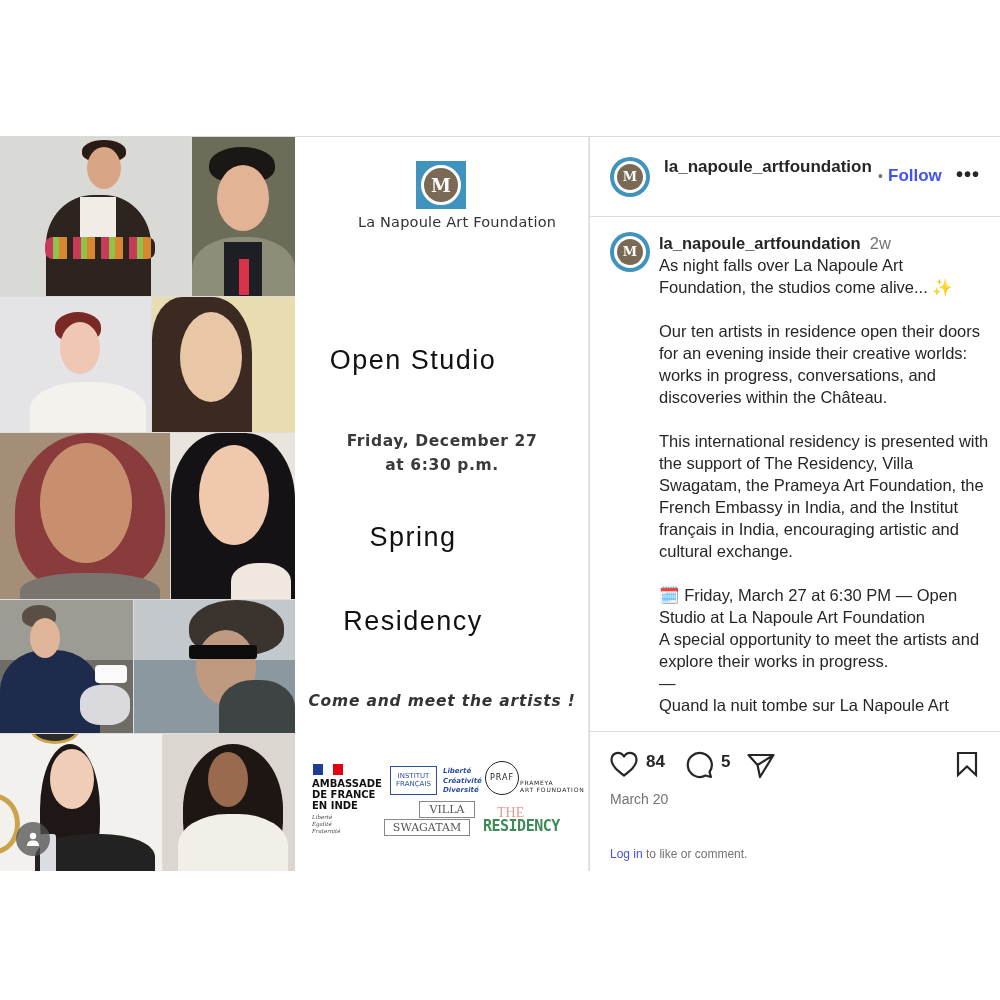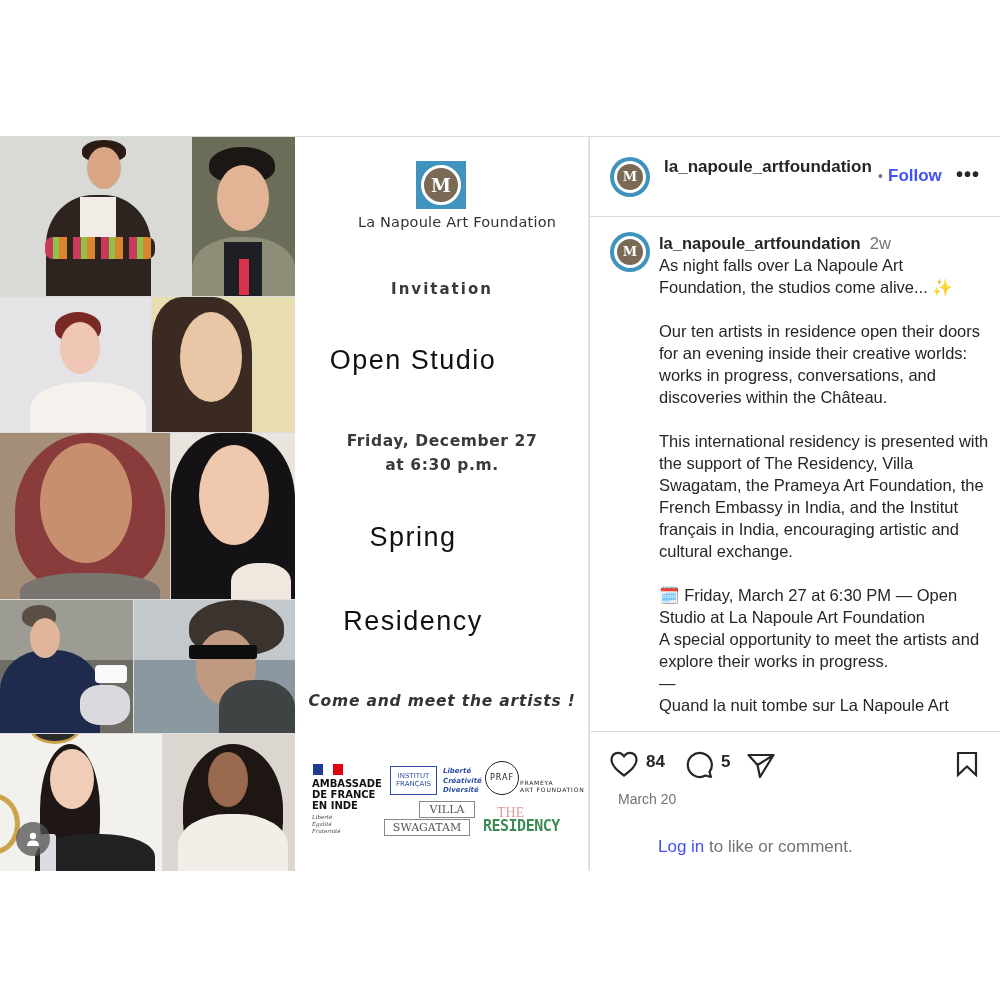--- a/index.html
+++ b/index.html
@@ -66,22 +66,22 @@
   .c-user { font-weight: bold; }
   .c-time { color: #737373; font-weight: normal; }
 
   .actions { position: absolute; left: 0; top: 594px; width: 411px; height: 140px; border-top: 1px solid #dbdbdb; }
   .a-heart { position: absolute; left: 19px; top: 18px; }
   .a-likes { position: absolute; left: 56px; top: 20px; font-weight: bold; font-size: 17px; color: #262626; }
   .a-comment { position: absolute; left: 94px; top: 18px; }
   .a-comments { position: absolute; left: 131px; top: 20px; font-weight: bold; font-size: 17px; color: #262626; }
   .a-share { position: absolute; left: 156px; top: 19px; }
   .a-save { position: absolute; left: 364px; top: 18px; }
-  .a-date { position: absolute; left: 28px; top: 59px; font-size: 14px; color: #737373; }
-  .a-login { position: absolute; left: 20px; top: 105px; font-size: 17px; color: #737373; margin-left: 48px; }
+  .a-date { position: absolute; left: 20px; top: 59px; font-size: 14px; color: #737373; }
+  .a-login { position: absolute; left: 20px; top: 115px; font-size: 12px; color: #737373; }
   .a-login-link { color: #4150f7; cursor: pointer; }
   svg { display: block; }
 </style>
 </head>
 <body>
 
 <div class="post">
 
   <div class="media">
 
@@ -154,21 +154,20 @@
       </div>
     </div>
 
     <div class="poster">
       <div class="logo-box">
         <div class="logo-ring">
             <span>M</span>
           </div>
       </div>
       <div class="org-name">La Napoule Art Foundation</div>
-      <div class="invitation">Invitation</div>
       <div class="serif-title t-open">Open Studio</div>
       <div class="date-line d1">Friday, December 27</div>
       <div class="date-line d2">at 6:30 p.m.</div>
       <div class="serif-title t-spring">Spring</div>
       <div class="serif-title t-residency">Residency</div>
       <div class="meet">Come and meet the artists !</div>
 
       <div class="sponsors">
         <div class="fr-flag">
           <span style="background:#1f3c94"></span>

